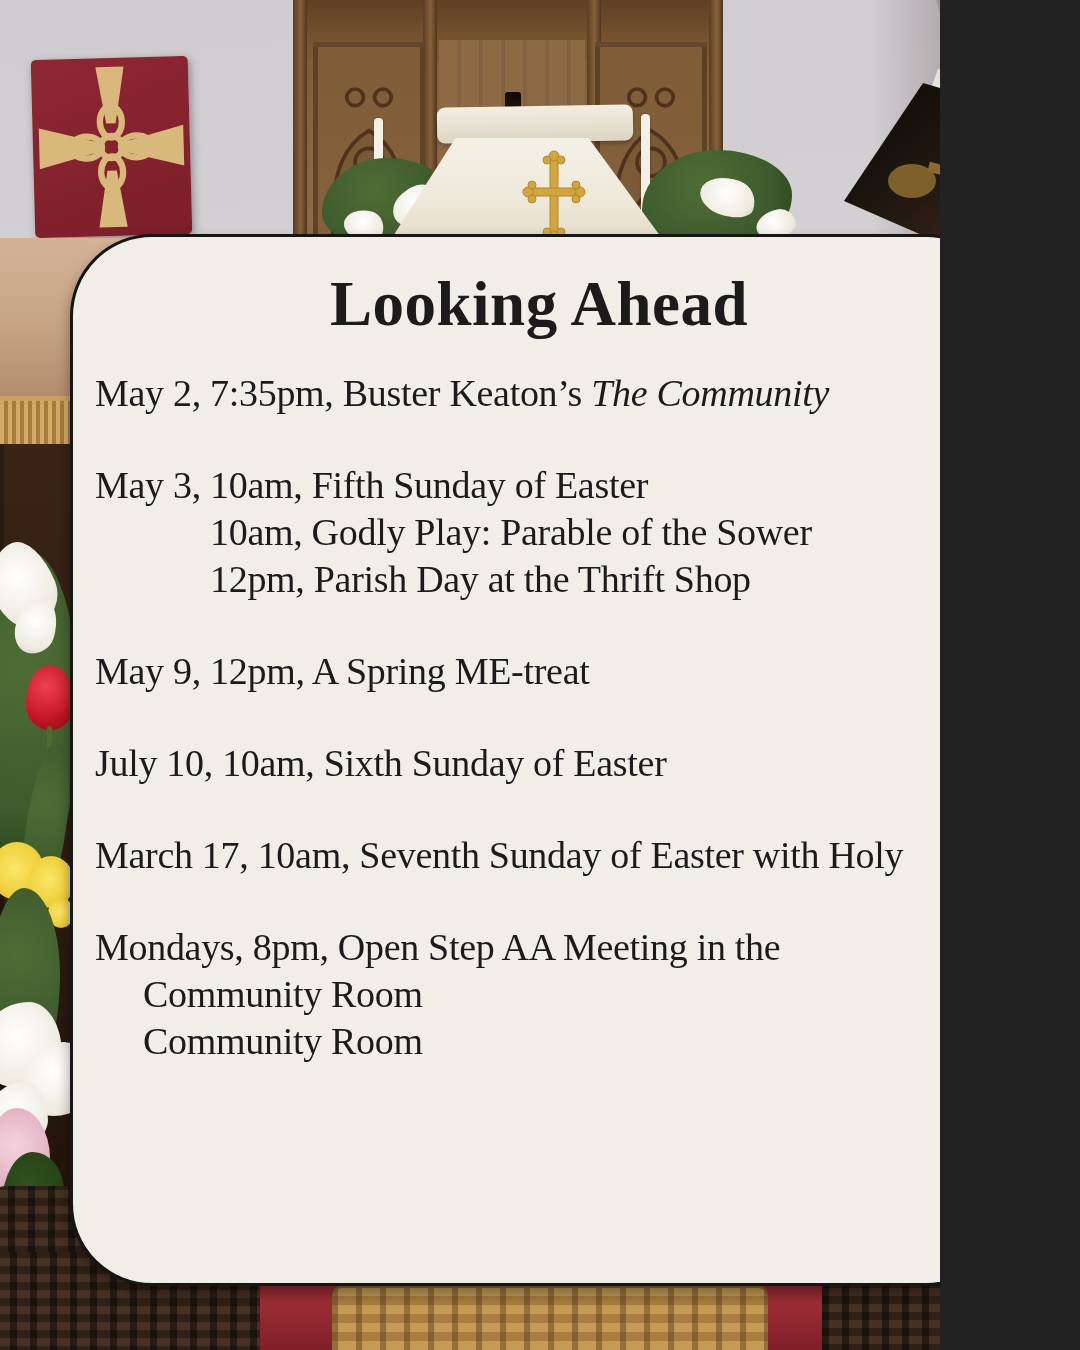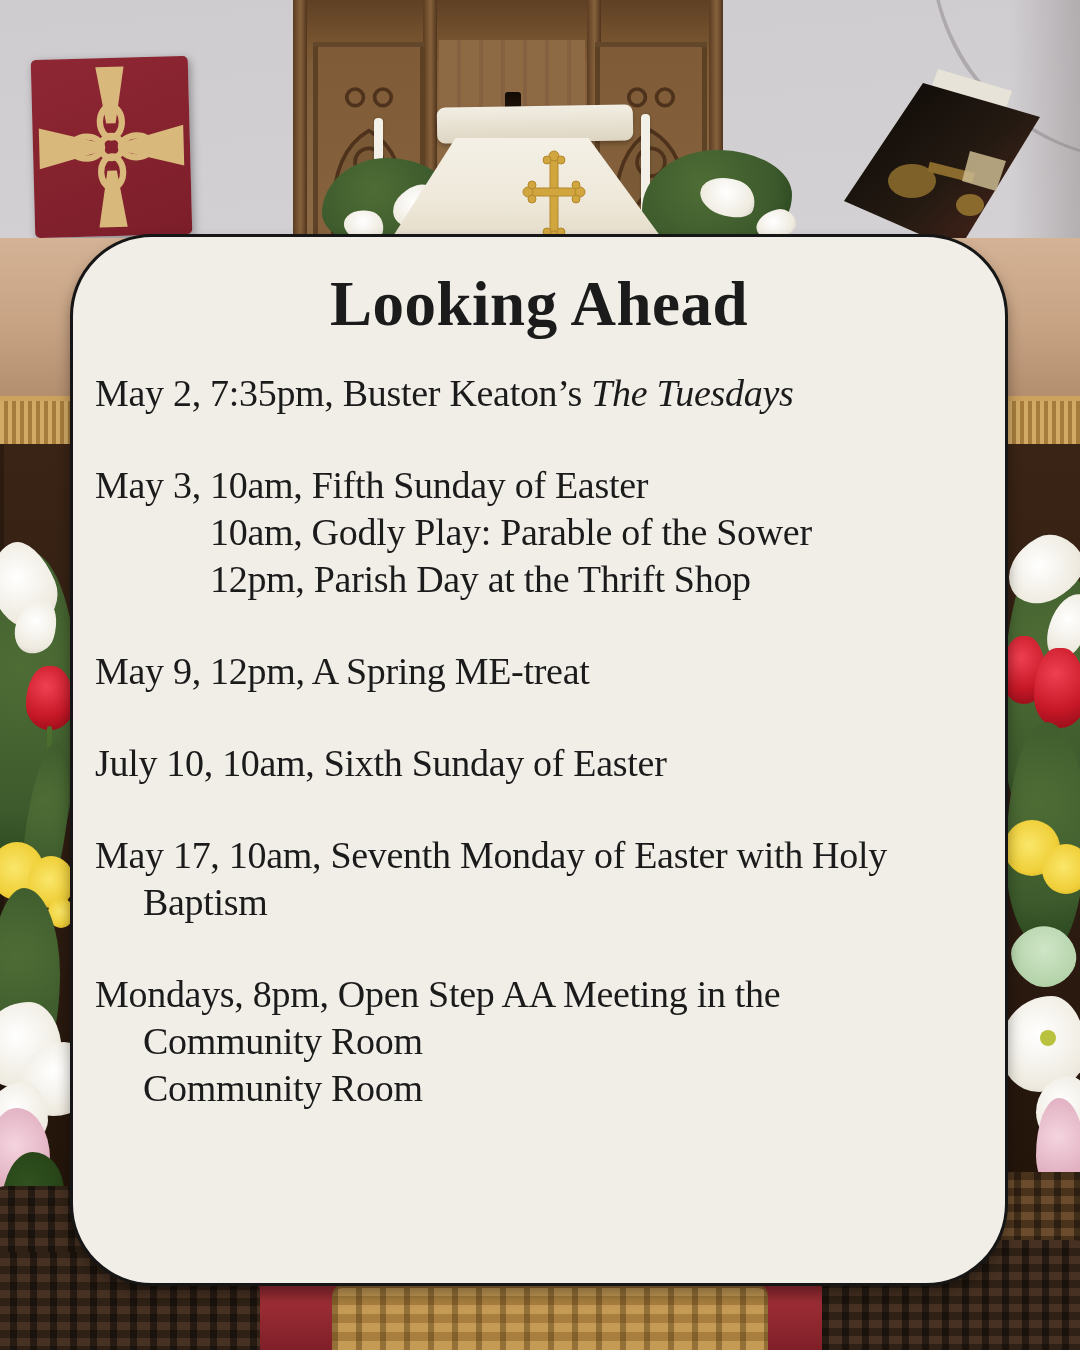--- a/index.html
+++ b/index.html
@@ -1,16 +1,16 @@
 <!DOCTYPE html>
 <html style="--card-bg: #f1eee7; --card-border: #161616; --text: #1b1b1b; --banner-red: #8e2733; --banner-gold: #d9b87c; --altar-cloth-tan: #c7a384; --frontal-white: #efe9db; --cross-gold: #d2a63e; --lower-wood: #2e1d12; --carpet-red: #9c2d35; --basket-tan: #c49a55; --basket-dark: #2f2115; --leaf-green: #3c5a2c; --tulip-red: #c51726; --daffodil-yellow: #f0d03a; --daisy-white: #eeeadf; --hyacinth-pink: #e0aec0;"><head>
 <meta charset="utf-8">
 <style>
   html,body{margin:0;padding:0;background:#222;}
-  .canvas{position:relative;width:1080px;height:1350px;overflow:hidden;
+  .canvas{position:relative;width:940px;height:1350px;overflow:hidden;
           font-family:"Liberation Serif",serif;background:#d8d6d8;}
   .abs{position:absolute;}
 
   
   .wall{position:absolute;inset:0;
     background:linear-gradient(175deg,#cfccd0 0%,#d8d5d7 40%,#e2dedc 72%,#e9e4df 100%);}
   .wall-shade-right{position:absolute;right:0;top:0;width:70px;height:480px;
     background:linear-gradient(90deg,transparent,rgba(120,112,112,.35));}
   .apse-arc{position:absolute;left:930px;top:-260px;width:420px;height:420px;border-radius:50%;
     border-left:4px solid rgba(130,124,126,.45);transform:rotate(-38deg);}
@@ -244,41 +244,40 @@
     <div class="abs weave-dark" style="left:822px;top:1240px;width:290px;height:120px;border-radius:40px 40px 0 0;"></div>
     <div class="abs weave-tan" style="left:332px;top:1288px;width:436px;height:62px;border-radius:10px 10px 0 0;box-shadow:0 -3px 0 #8a6430;"></div>
   </div>
 
   <section class="card">
     <h1 class="title">Looking Ahead</h1>
 
     <div class="list">
 
       <div class="block">
-        <p class="line ind0"><span>May 2, 7:35pm, Buster Keaton’s </span><em class="movie">The Tuesdays</em></p>
+        <p class="line ind0"><span>May 2, 7:35pm, Buster Keaton’s </span><em class="movie">The Community</em></p>
       </div>
 
       <div class="block">
         <p class="line ind0">May 3, 10am, Fifth Sunday of Easter</p>
         <p class="line ind1">10am, Godly Play: Parable of the Sower</p>
         <p class="line ind1">12pm, Parish Day at the Thrift Shop</p>
       </div>
 
 
       <div class="block">
         <p class="line ind0">May 9, 12pm, A Spring ME-treat</p>
       </div>
 
       <div class="block">
         <p class="line ind0">July 10, 10am, Sixth Sunday of Easter</p>
       </div>
 
       <div class="block">
-        <p class="line ind0">May 17, 10am, Seventh Monday of Easter with Holy</p>
-        <p class="line ind2">Baptism</p>
+        <p class="line ind0">March 17, 10am, Seventh Sunday of Easter with Holy</p>
       </div>
 
       <div class="block">
         <p class="line ind0">Mondays, 8pm, Open Step AA Meeting in the</p>
         <p class="line ind2">Community Room</p>
         <p class="line ind2">Community Room</p>
       </div>
 
     </div>
   </section>

